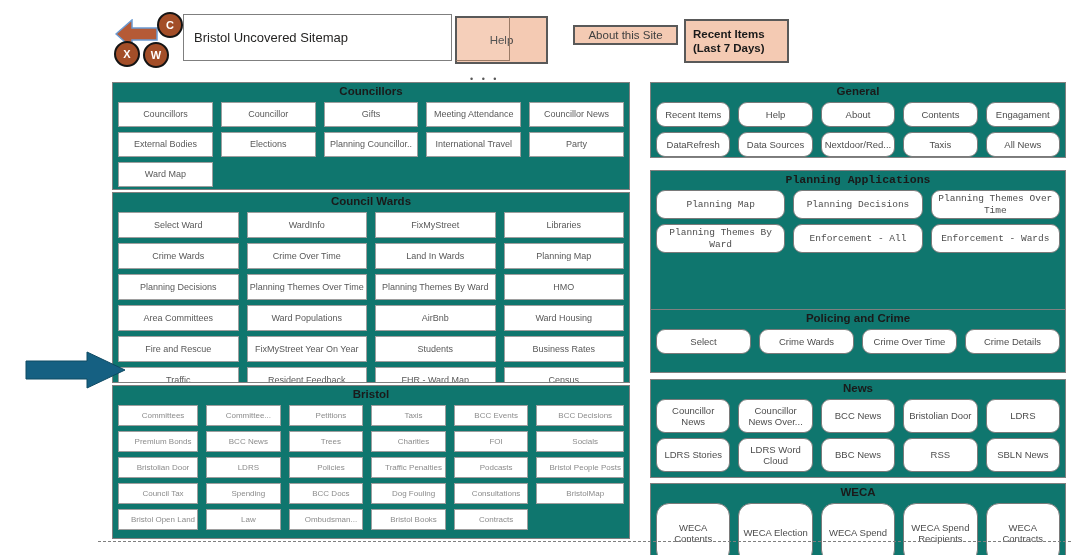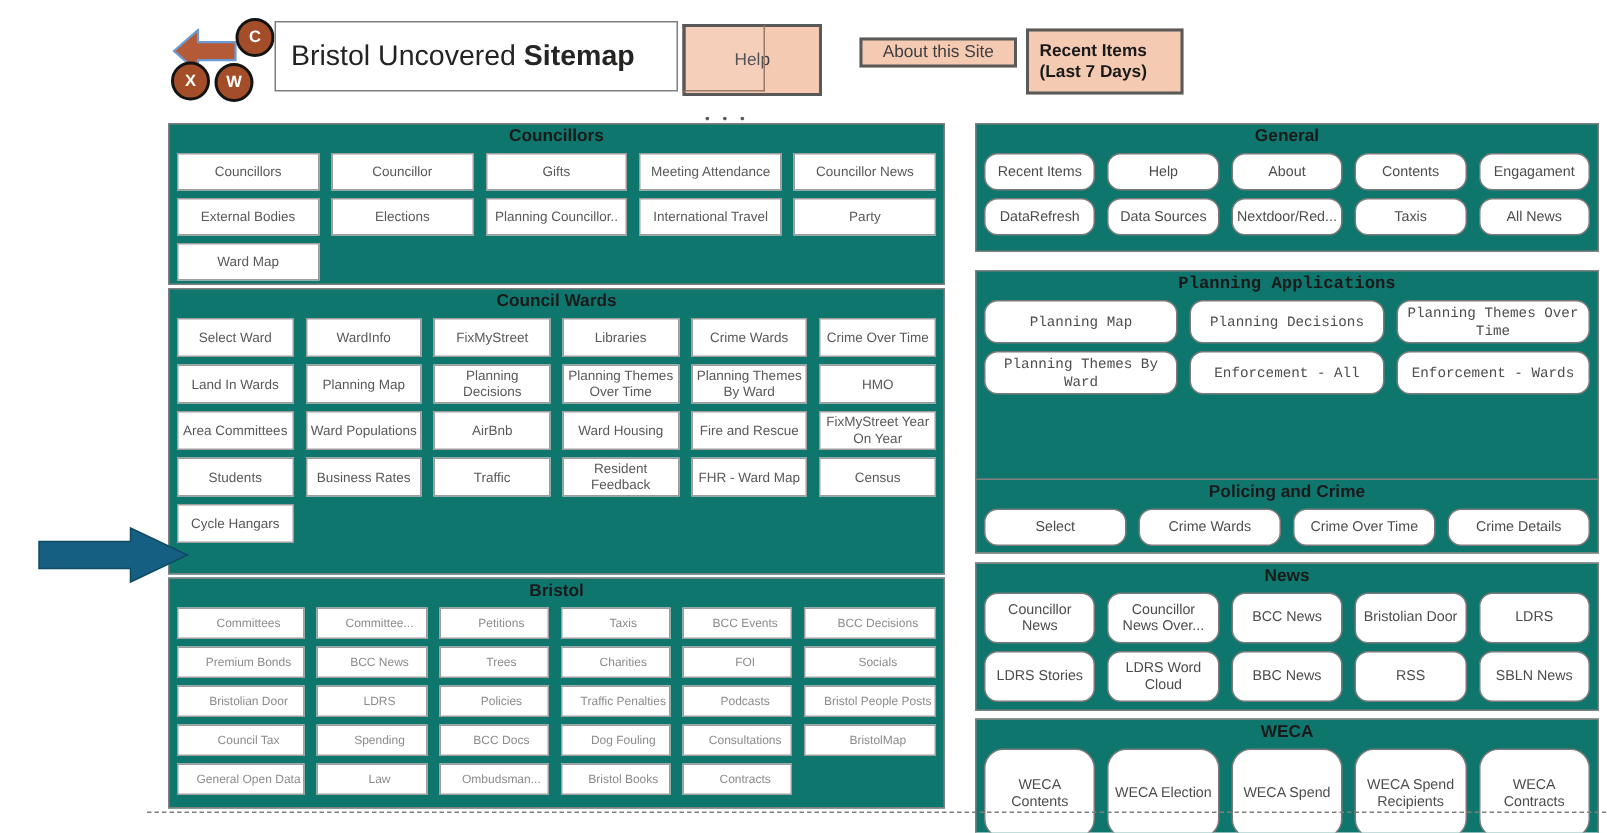--- a/index.html
+++ b/index.html
@@ -12,22 +12,22 @@
   .nav-circle { position:absolute; width:26px; height:26px; border-radius:50%;
     background:#a34e28; border:2.5px solid #141414; color:#fff; font-weight:bold;
     font-size:11px; display:flex; align-items:center; justify-content:center; cursor:pointer; }
   #circle-c { left:43px; top:0; }
   #circle-x { left:0px;  top:29px; }
   #circle-w { left:29px; top:30px; }
   #back-arrow { position:absolute; left:1px; top:7px; }
 
   #title-box { position:absolute; left:183px; top:14px; width:269px; height:47px;
     background:#fff; border:1.5px solid #7f7f7f; display:flex; align-items:center;
-    padding-left:10px; font-size:19px; color:#252423; }
-  #title-box .bold { font-weight:bold; }
+    padding-left:10px; font-size:13px; color:#252423; }
+  #title-box .bold { font-weight:normal; }
 
   .peach-btn { position:absolute; background:#f4cab3; border:2px solid #595959;
     color:#404040; display:flex; align-items:center; justify-content:center;
     font-size:11.5px; cursor:pointer; }
   #help-btn { left:455px; top:16px; width:93px; height:48px; }
   #help-btn::before { content:""; position:absolute; left:-2px; top:-2px;
     width:52px; height:42px; background:rgba(255,255,255,0.10);
     border:1.5px solid #9a7a66; border-left:2px solid #595959; border-top:2px solid #595959; }
   #about-btn { left:573px; top:25px; width:105px; height:20px; }
   #recent-btn { left:684px; top:19px; width:105px; height:44px;
@@ -58,25 +58,25 @@
 
   
   .section-councillors { height:108px; margin-bottom:2px; }
   .section-councillors .tile { min-height:25px; }
   .section-council-wards { height:191px; margin-bottom:2px; }
   .section-council-wards .tile { min-height:26px; }
   .section-bristol { height:154px; }
   .section-bristol .tile { min-height:21px; font-size:8px; white-space:nowrap; color:#8c8c8c;padding-left:12px; }
 
   
-  .section-general { height:86px; margin-bottom:12px; }
+  .section-general { height:76px; margin-bottom:12px; }
   .section-general .tile { min-height:25px; }
   .section-planning-applications { height:140px;font-family:Liberation Mono, monospace; }
   .section-planning-applications .tile { min-height:29px; }
-  .section-policing-and-crime { height:50px; margin-top:-1px; margin-bottom:6px; }
+  .section-policing-and-crime { height:64px; margin-top:-1px; margin-bottom:6px; }
   .section-policing-and-crime .tile { min-height:25px; }
   .section-news { height:99px; margin-bottom:5px; }
   .section-news .tile { min-height:34px; }
   .section-weca { height:85px; }
   .section-weca .tile { min-height:60px; border-radius:13px; }
 
   
   #pointer-arrow { position:absolute; left:25px; top:351px; }
 
   
@@ -130,21 +130,21 @@
           <button class="tile">External Bodies</button>
           <button class="tile">Elections</button>
           <button class="tile">Planning Councillor..</button>
           <button class="tile">International Travel</button>
           <button class="tile">Party</button>
           <button class="tile">Ward Map</button>
         </div>
       </div>
       <div class="section section-council-wards">
         <div class="section-title">Council Wards</div>
-        <div class="btn-grid" style="grid-template-columns: repeat(6, 1fr);">
+        <div class="btn-grid" style="grid-template-columns: repeat(4, 1fr);">
           <button class="tile">Select Ward</button>
           <button class="tile">WardInfo</button>
           <button class="tile">FixMyStreet</button>
           <button class="tile">Libraries</button>
           <button class="tile">Crime Wards</button>
           <button class="tile">Crime Over Time</button>
           <button class="tile">Land In Wards</button>
           <button class="tile">Planning Map</button>
           <button class="tile">Planning Decisions</button>
           <button class="tile">Planning Themes Over Time</button>
@@ -185,21 +185,21 @@
           <button class="tile">Policies</button>
           <button class="tile">Traffic Penalties</button>
           <button class="tile">Podcasts</button>
           <button class="tile">Bristol People Posts</button>
           <button class="tile">Council Tax</button>
           <button class="tile">Spending</button>
           <button class="tile">BCC Docs</button>
           <button class="tile">Dog Fouling</button>
           <button class="tile">Consultations</button>
           <button class="tile">BristolMap</button>
-          <button class="tile">General Open Data</button>
+          <button class="tile">Bristol Open Land</button>
           <button class="tile">Law</button>
           <button class="tile">Ombudsman...</button>
           <button class="tile">Bristol Books</button>
           <button class="tile">Contracts</button>
         </div>
       </div>
     </div>
   <div id="right-column">
       <div class="section section-general rounded">
         <div class="section-title">General</div>

